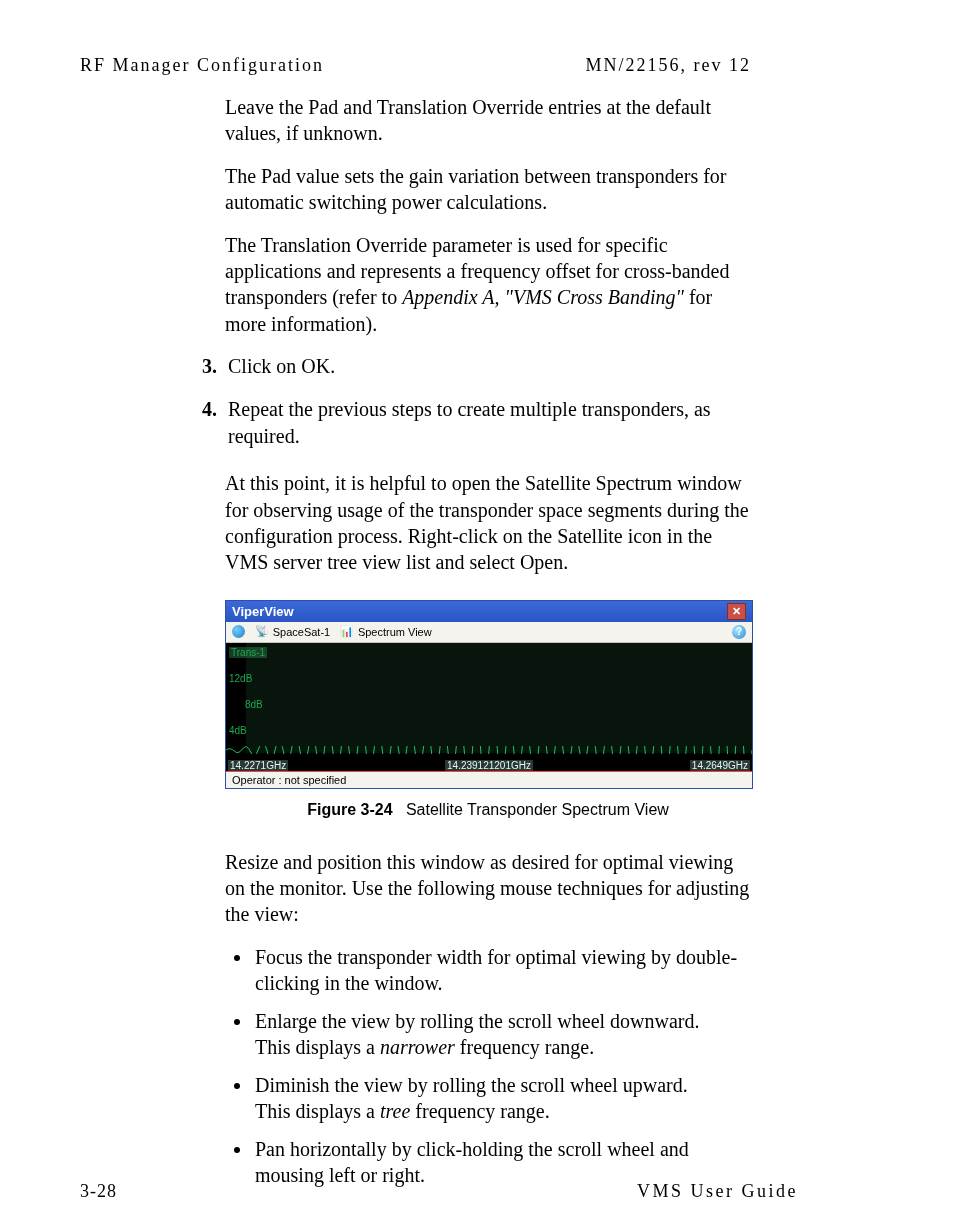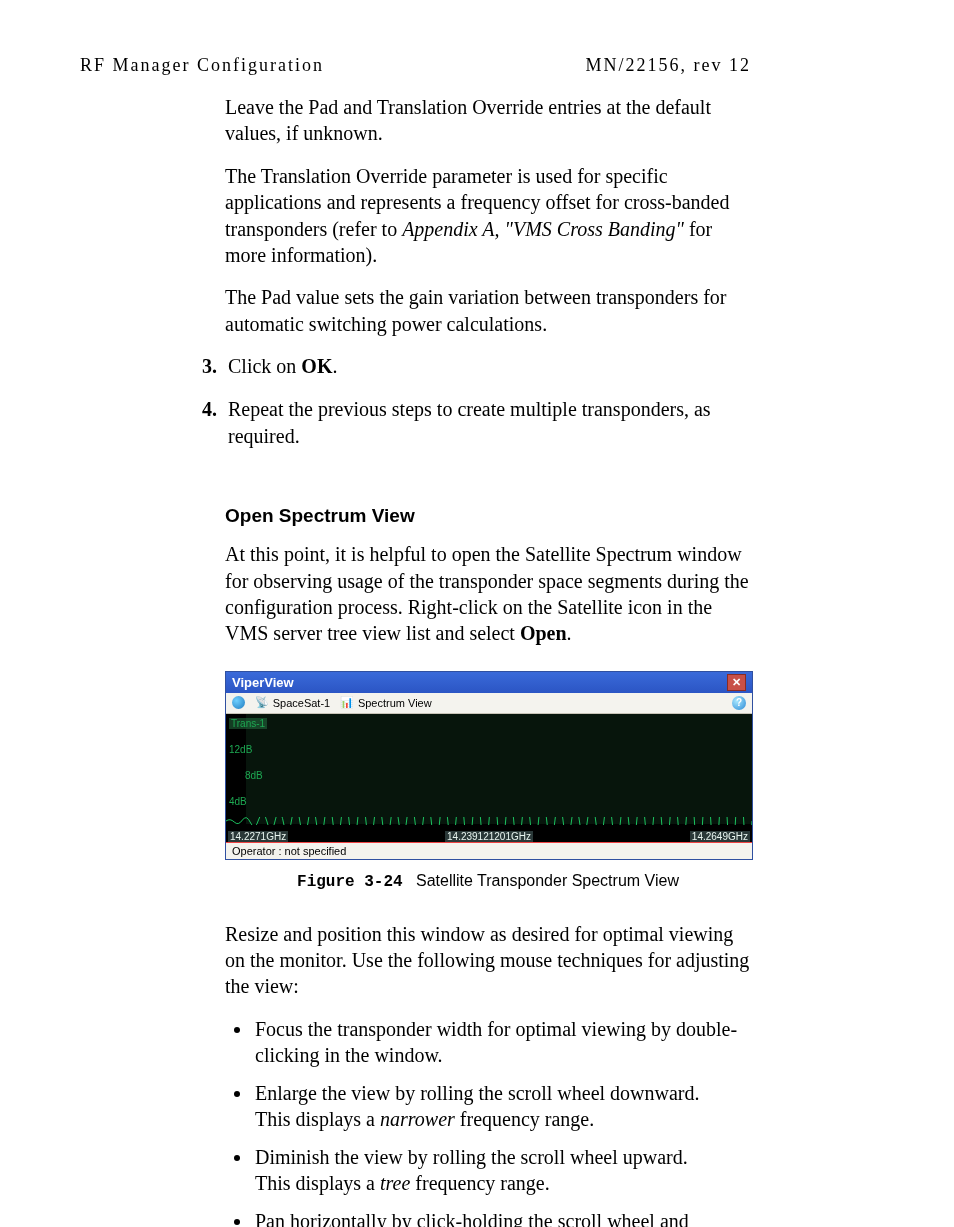--- a/index.html
+++ b/index.html
@@ -44,21 +44,21 @@
     margin-bottom: 16px;
     position: relative;
     padding-left: 26px;
   }
   .numlist li .num {
     position: absolute;
     left: 0;
     font-weight: bold;
   }
   .italic { font-style: italic; }
-  .bold { font-weight: bold; margin-top: 8px; }
+  .bold { font-weight: normal; margin-top: 8px; }
   .h3 {
     font-family: Arial, Helvetica, sans-serif;
     font-weight: bold;
     font-size: 19px;
     margin: 55px 0 14px 0;
   }
   .figure-wrap {
     margin: 24px 0 8px 0;
   }
   .viper {
@@ -170,21 +170,21 @@
     font-size: 11px;
     padding: 2px 6px;
     border-top: 1px solid #ef4444;
   }
   .fig-caption {
     text-align: center;
     font-family: Arial, Helvetica, sans-serif;
     font-size: 16px;
     margin: 12px 0 30px 0;
   }
-  .fig-caption .lead { font-weight: bold; font-family: Liberation Mono, monospace; }
+  .fig-caption .lead { font-weight: bold; }
   .bullets {
     font-size: 20px;
     line-height: 1.3;
     margin: 0 0 0 28px;
     padding: 0;
     list-style: disc;
   }
   .bullets li { margin-bottom: 12px; padding-left: 2px; }
   .footer {
     display: flex;
@@ -202,39 +202,38 @@
 <body>
 
 <div class="page">
   <div class="running-head">
     <span>RF Manager Configuration</span>
     <span>MN/22156, rev 12</span>
   </div>
 
   <div class="body-col">
     <p class="para">Leave the Pad and Translation Override entries at the default values, if unknown.</p>
+    <p class="para">The Pad value sets the gain variation between transponders for automatic switching power calculations.</p>
     <p class="para">
       <span>The Translation Override parameter is used for specific applications and represents a frequency offset for cross-banded transponders (refer to </span><span class="italic">Appendix A, "VMS Cross Banding"</span><span> for more information).</span>
     </p>
-    <p class="para">The Pad value sets the gain variation between transponders for automatic switching power calculations.</p>
   </div>
 
   <ol class="numlist" style="margin-left:122px;">
     <li>
       <span class="num">3.</span>
       <span>Click on </span><span class="bold">OK</span><span>.</span>
     </li>
     <li>
       <span class="num">4.</span>
       <span>Repeat the previous steps to create multiple transponders, as required.</span>
     </li>
   </ol>
 
   <div class="body-col">
-    <div class="h3">Open Spectrum View</div>
     <p class="para">
       <span>At this point, it is helpful to open the Satellite Spectrum window for observing usage of the transponder space segments during the configuration process. Right-click on the Satellite icon in the VMS server tree view list and select </span><span class="bold">Open</span><span>.</span>
     </p>
 
     <div class="figure-wrap">
       <div class="viper">
         <div class="viper-title">
           <span>ViperView</span>
           <span class="close-btn">✕</span>
         </div>

